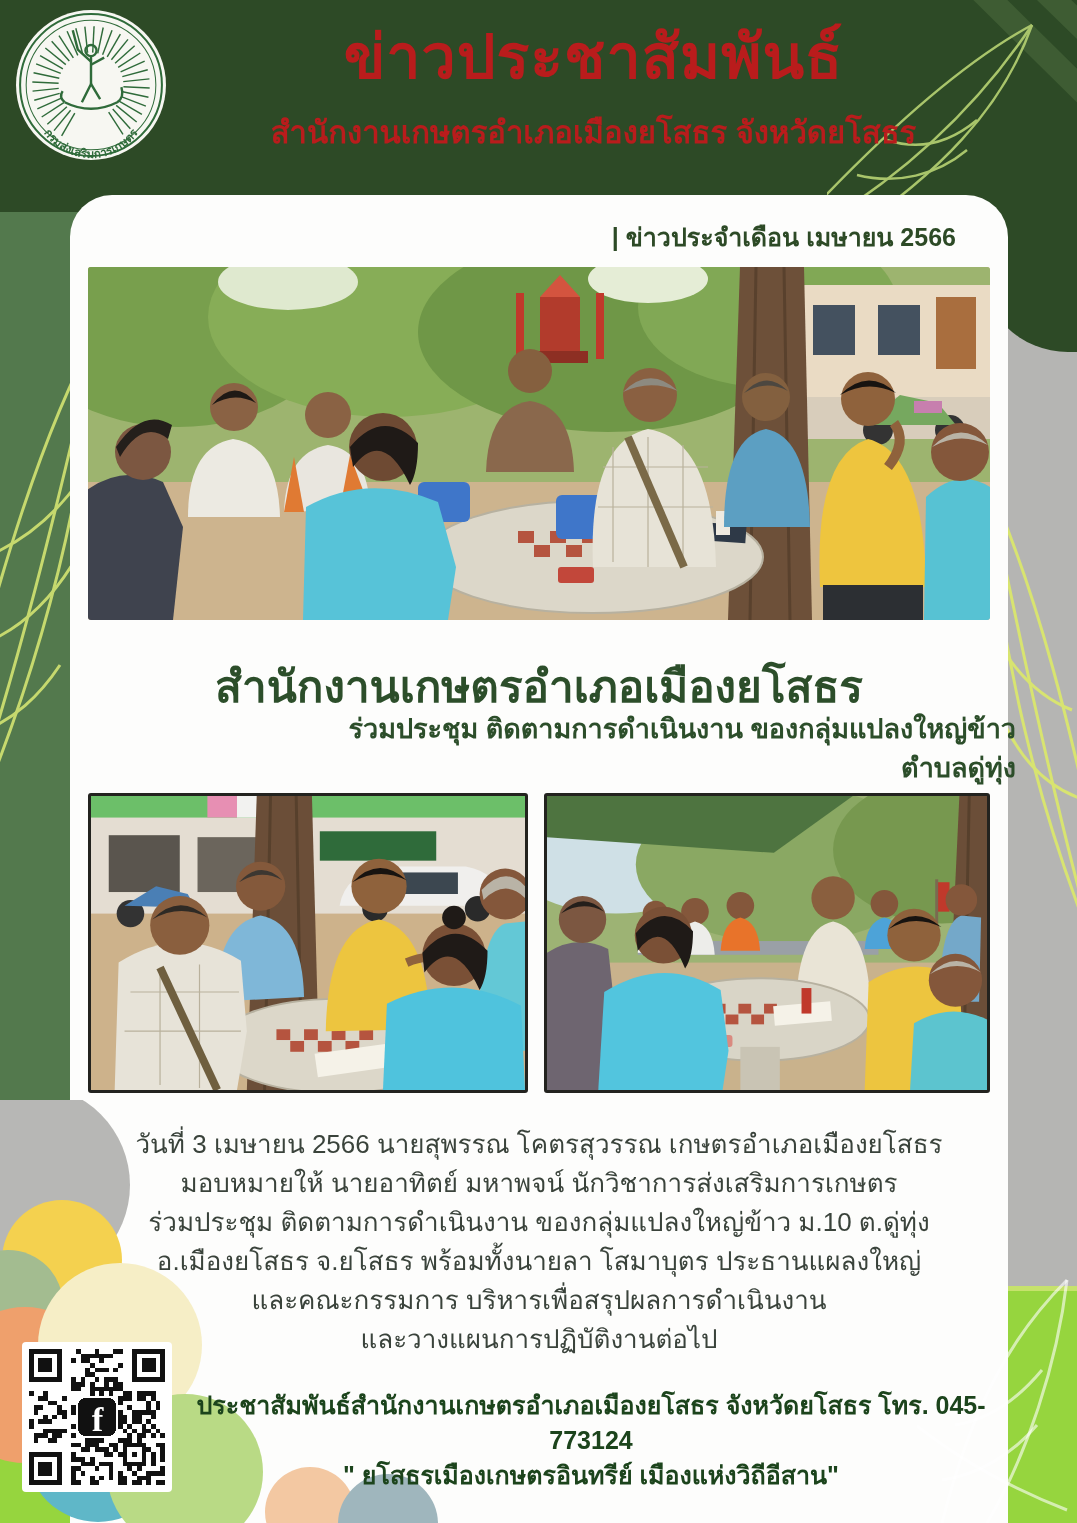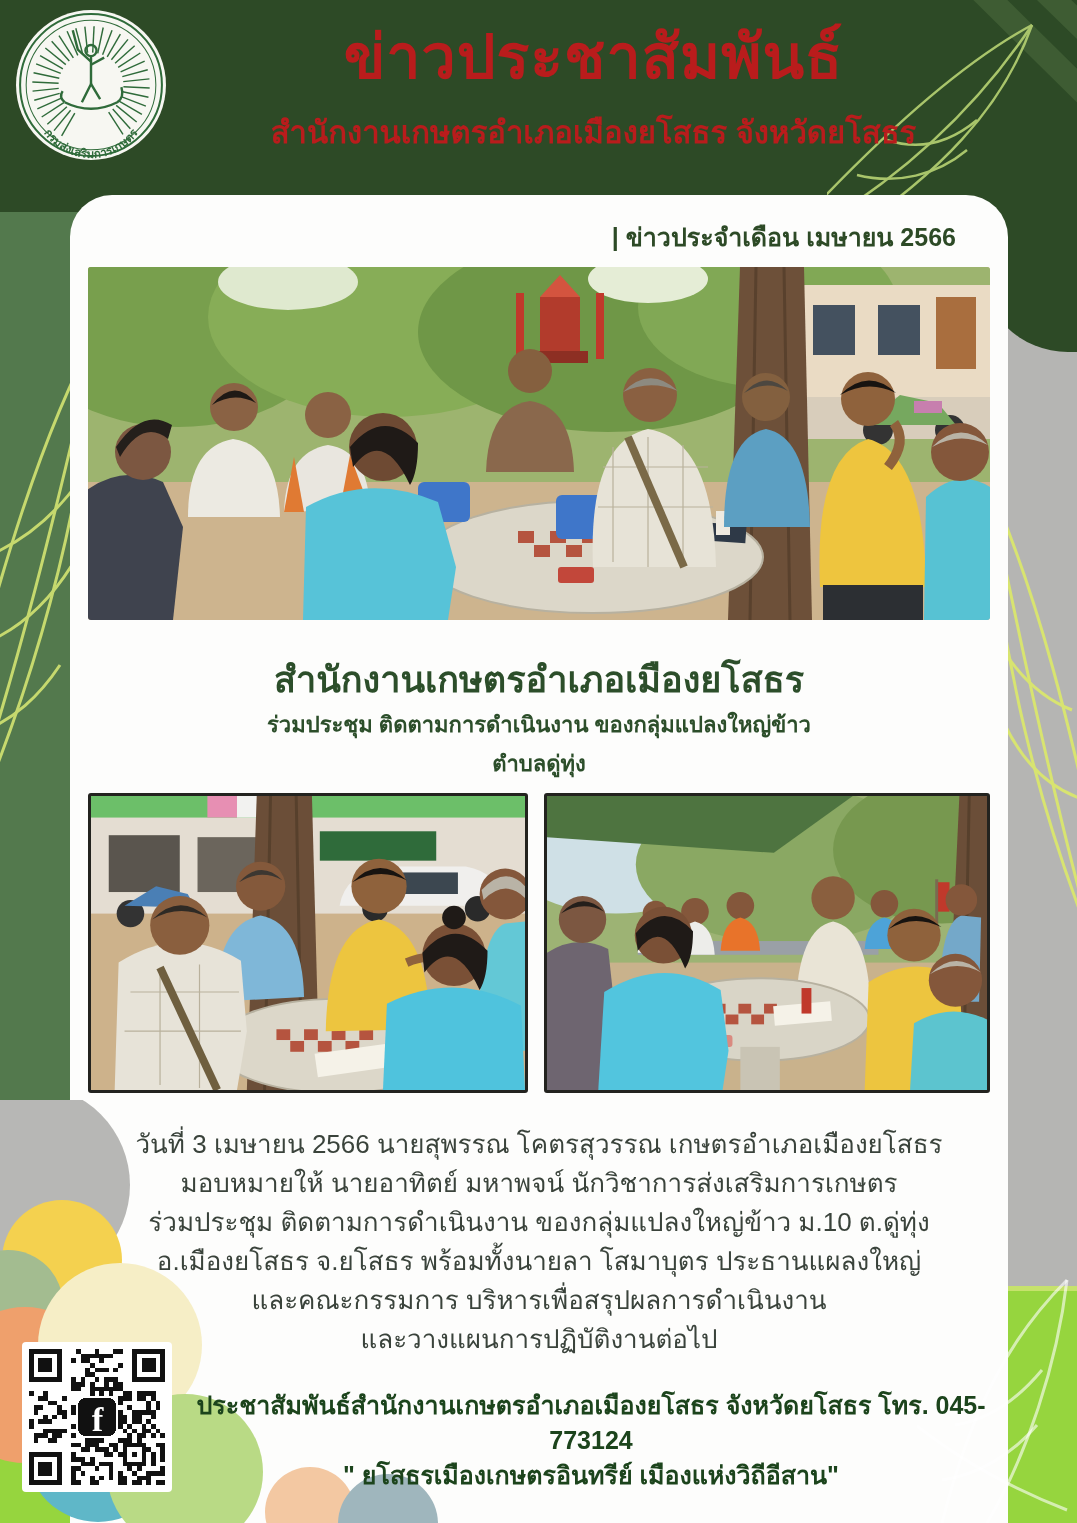--- a/index.html
+++ b/index.html
@@ -28,22 +28,22 @@
   .decor-footerleaf{right:0;top:1275px;width:160px;height:248px;z-index:5;}
   .decor-blobs{left:0;top:1100px;width:440px;height:423px;z-index:6;}
 
   
   .card{position:absolute;left:70px;top:195px;width:938px;height:1452px;background:#fdfdfc;
         border-radius:42px;z-index:4;}
   .badge{position:absolute;top:22px;right:52px;font-size:25px;font-weight:bold;color:#2d4a26;}
   .photo-main{position:absolute;left:18px;top:72px;width:902px;height:353px;border-radius:3px;overflow:hidden;}
   .photo-main svg{display:block;width:100%;height:100%;}
   .headline{position:absolute;top:456px;left:0;width:100%;text-align:center;
-            font-size:36px;font-weight:bold;color:#2c4e2a;}
-  .subline{position:absolute;left:0;width:100%;text-align:center;font-size:22px;
+            font-size:44px;font-weight:bold;color:#2c4e2a;}
+  .subline{position:absolute;left:8px;width:100%;text-align:right;font-size:27px;
            font-weight:bold;color:#2c4e2a;}
   .subline1{top:512px;}
   .subline2{top:551px;}
   .photo-row{position:absolute;left:18px;top:598px;width:902px;display:flex;gap:16px;}
   .photo-frame{box-sizing:border-box;height:300px;border:3px solid #23231f;border-radius:3px;
                overflow:hidden;background:#fff;}
   .photo-frame svg{display:block;width:100%;height:100%;}
   .photo-frame.left{width:440px;}
   .photo-frame.right{width:446px;}
   .body-text{position:absolute;top:930px;left:28px;right:28px;text-align:center;

